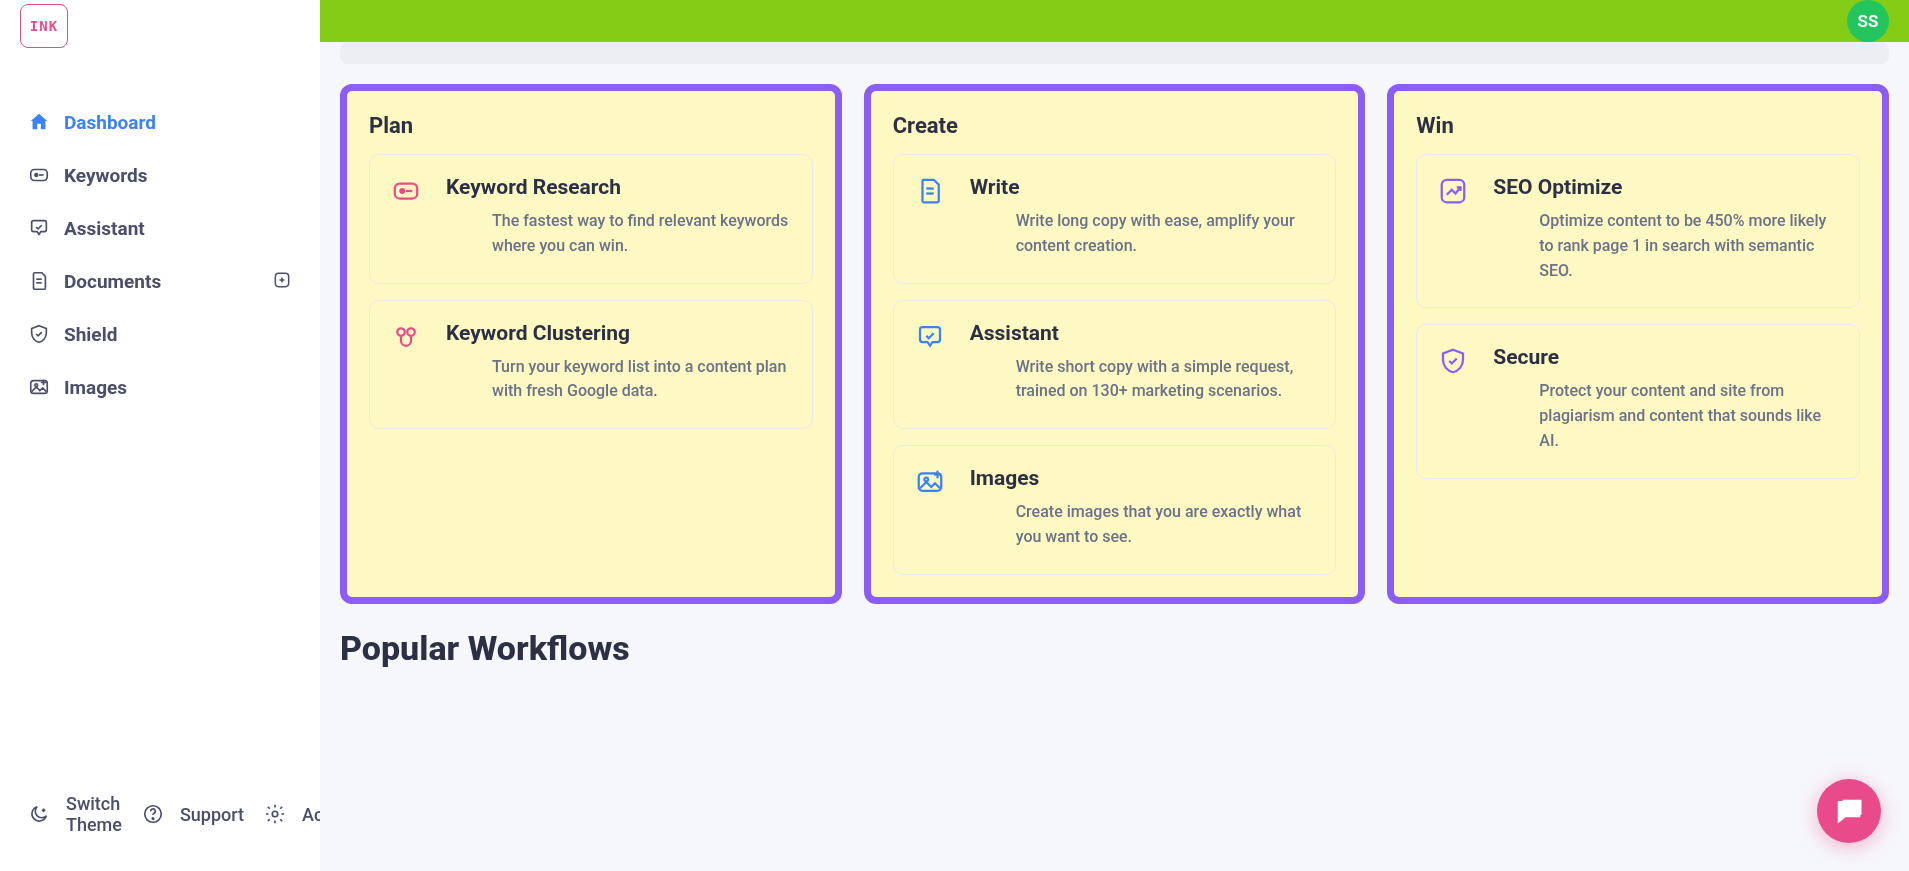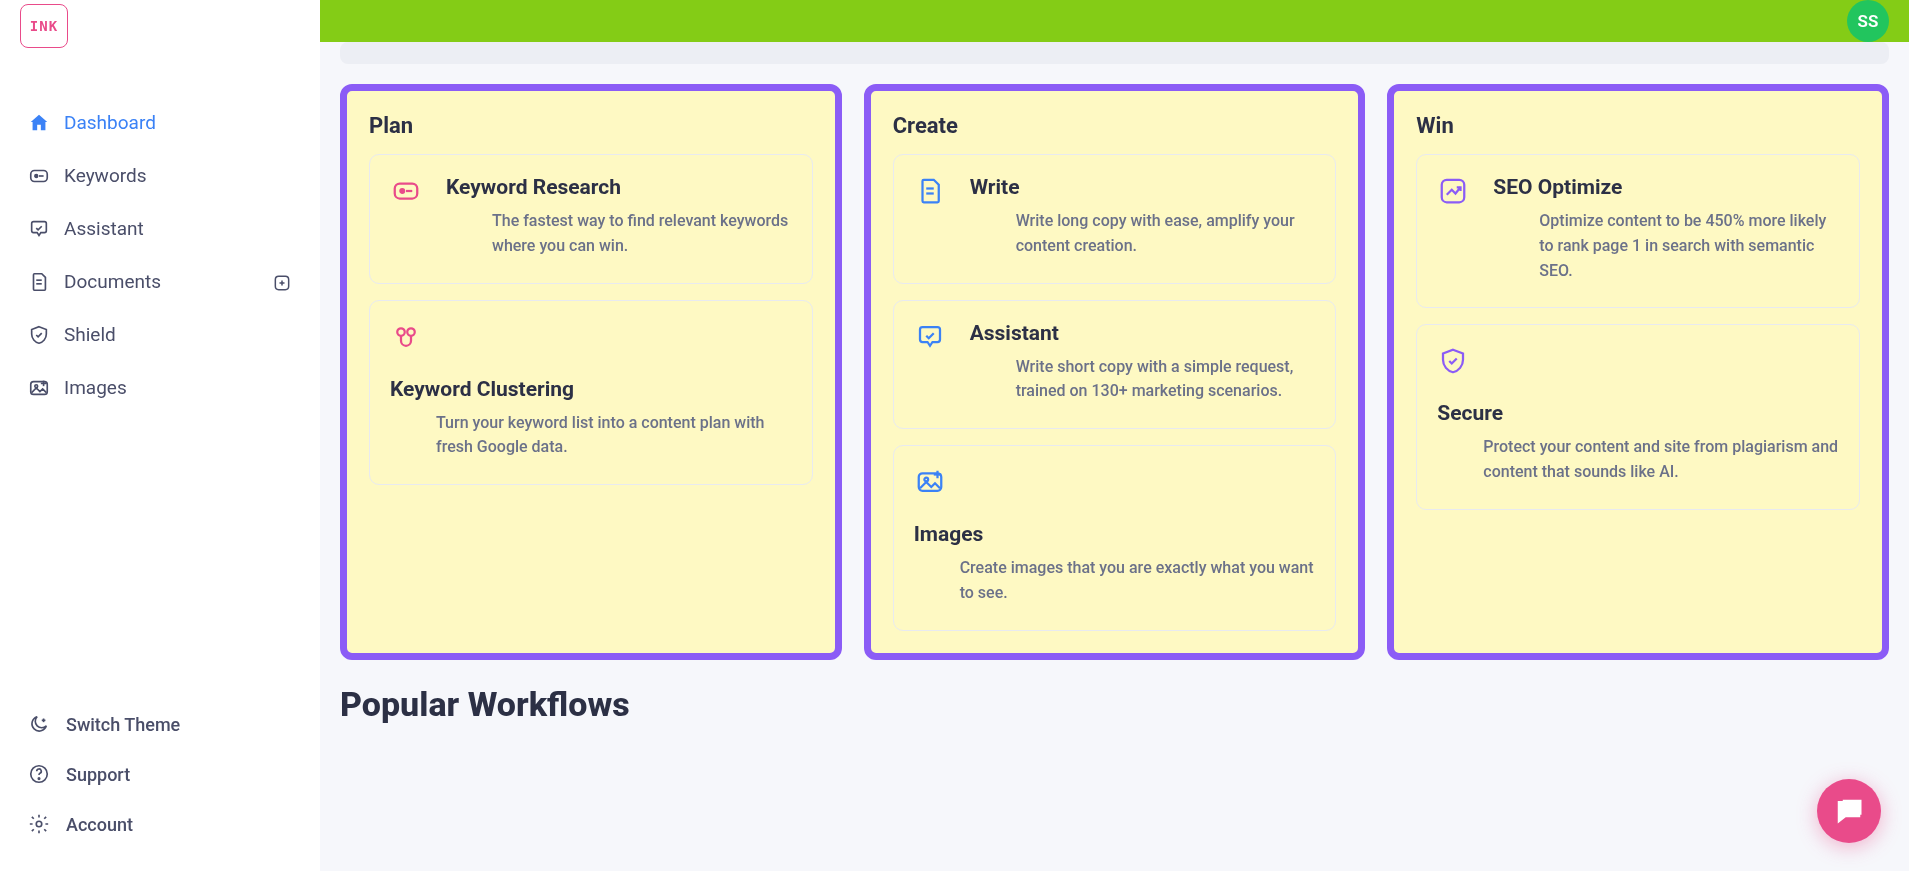--- a/index.html
+++ b/index.html
@@ -2,39 +2,39 @@
 <html><head>
 <meta charset="utf-8">
 <style>
   * { box-sizing: border-box; margin: 0; padding: 0; }
   body { font-family: -apple-system, BlinkMacSystemFont, "Segoe UI", Roboto, sans-serif; background:#fff; color:#2c3045; }
   .app { display:flex; min-height:100vh; }
   .sidebar { width:320px; flex-shrink:0; padding:4px 20px; display:flex; flex-direction:column; }
   .logo-box { width:48px; height:44px; border:1.5px solid #e94b8a; border-radius:8px; display:flex; align-items:center; justify-content:center; margin-bottom:50px; }
   .logo-text { color:#e94b8a; font-weight:700; font-size:14px; letter-spacing:1px; font-family: monospace;}
   .nav { display:flex; flex-direction:column; gap:4px;}
-  .nav-item { display:flex; align-items:flex-end; gap:14px; padding:13px 8px; border-radius:8px; cursor:pointer; font-size:19px; color:#4a4e69; font-weight:400;}
+  .nav-item { display:flex; align-items:flex-start; gap:14px; padding:13px 8px; border-radius:8px; cursor:pointer; font-size:19px; color:#4a4e69; font-weight:700;}
   .nav-item.active { color:#3b82f6; }
   .nav-item .icon { width:22px; height:22px; display:flex; align-items:center; justify-content:center;}
   .nav-item .plus { margin-left:auto; }
   .spacer { flex:1; }
-  .footer-nav { margin-top:auto; display:flex; flex-direction:column; gap:4px; padding-bottom:20px;}
+  .footer-nav { margin-top:auto; display:flex; gap:4px; padding-bottom:20px;}
   .footer-item { display:flex; align-items:center; gap:16px; padding:12px 8px; cursor:pointer; font-size:18px; color:#4a4e69; font-weight:500;}
   .footer-item .icon { width:22px; height:22px; display:flex; align-items:center; justify-content:center;}
   
   .main { flex:1; background:#f6f7fb; padding:0 0 40px 0; position:relative;}
   .topbar { height:42px; background:#84cc16; display:flex; justify-content:flex-end; align-items:center; padding:0 20px;}
   .avatar { width:42px; height:42px; border-radius:50%; background:#22c55e; color:#fff; display:flex; align-items:center; justify-content:center; font-weight:600; font-size:17px; cursor:pointer;}
   .content { padding:0 20px;}
   .gap-bar { height:22px; background:#eceef4; border-radius:8px; margin:0 0 20px 0;}
   .columns { display:grid; grid-template-columns:1fr 1fr 1fr; gap:22px; }
   .panel { background:#fef9c3; border-radius:12px; padding:22px; border:7px solid #8b5cf6;}
   .panel-title { font-size:22px; font-weight:700; color:#2c3045; margin-bottom:16px;}
   .card { border:1px solid #e8eaf0; border-radius:10px; padding:20px 20px 24px 20px; display:flex; gap:24px; margin-bottom:16px; cursor:pointer;}
-  .card:last-child{margin-bottom:0;flex-direction:column;}
+  .card:last-child{margin-bottom:0;}
   .card-icon { width:32px; height:32px; flex-shrink:0; display:flex; align-items:center; justify-content:center;}
   .card-body { flex:1; }
   .card-title { font-size:21px; font-weight:700; color:#2c3045; margin-bottom:10px;}
   .card-desc { font-size:16px; color:#6b7189; line-height:1.55; font-weight:500;margin-left:46px;}
   
   .section-heading { font-size:34px; font-weight:800; color:#2c3045; margin-top:24px;}
   
   .chat-fab { position:fixed; right:28px; bottom:28px; width:64px; height:64px; border-radius:50%; background:#e94b8a; display:flex; align-items:center; justify-content:center; cursor:pointer; box-shadow:0 4px 20px rgba(233,75,138,.4);}
   
   svg { display:block; }

